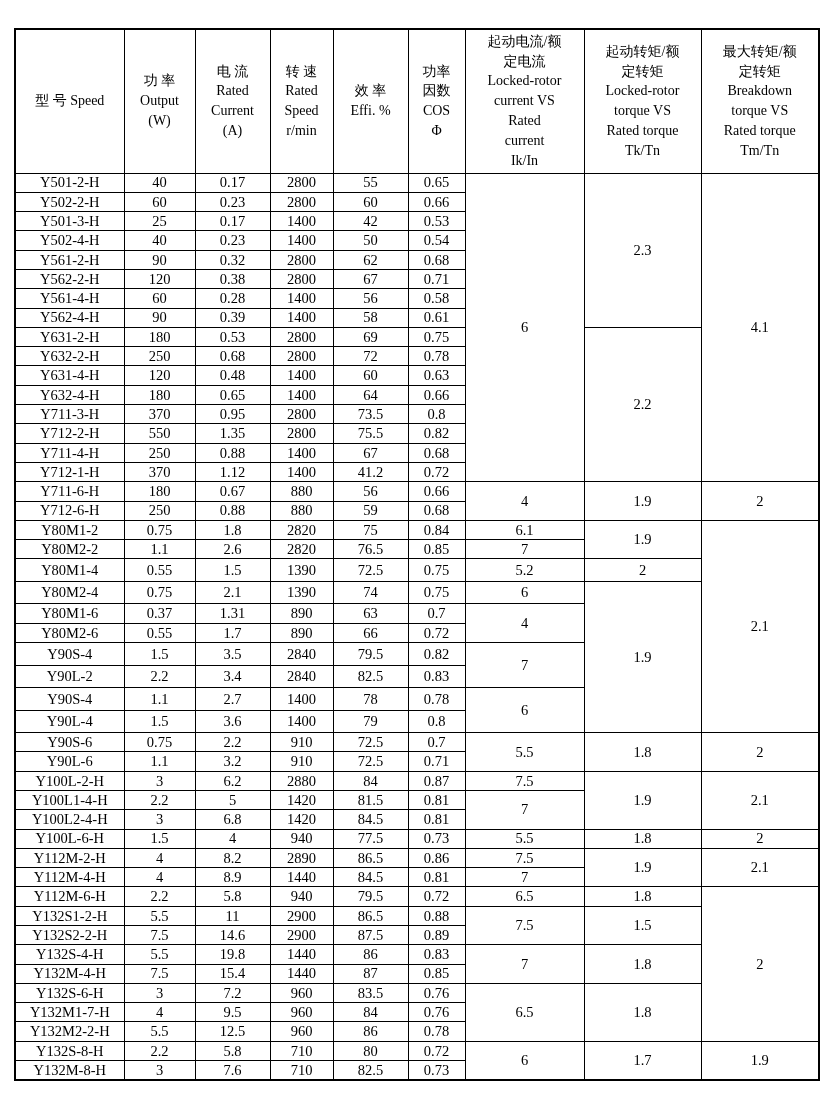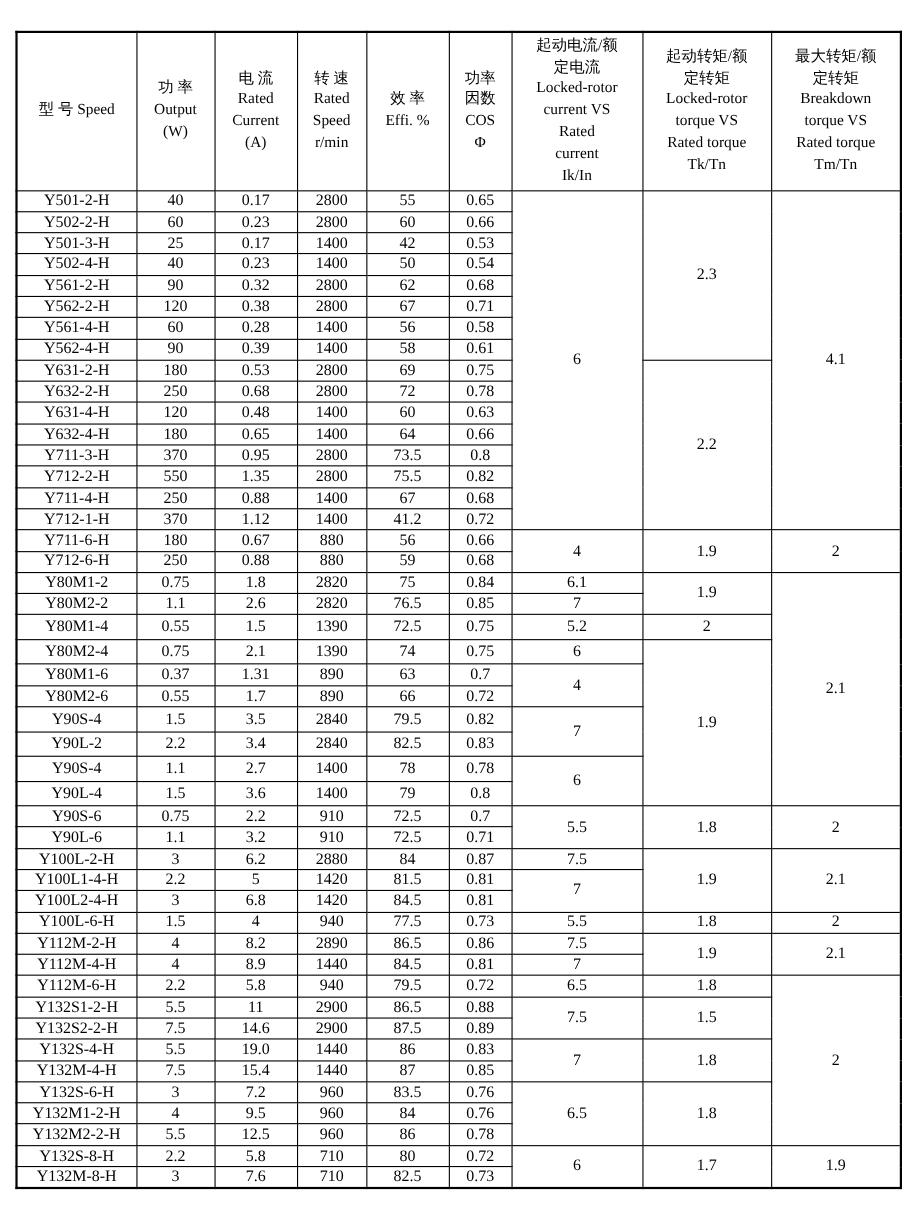--- a/index.html
+++ b/index.html
@@ -453,21 +453,21 @@
           <td class="tb">Y132S2-2-H</td>
           <td class="tb">7.5</td>
           <td class="tb">14.6</td>
           <td class="tb">2900</td>
           <td class="tb">87.5</td>
           <td class="tb">0.89</td>
         </tr>
         <tr>
           <td>Y132S-4-H</td>
           <td>5.5</td>
-          <td>19.0</td>
+          <td>19.8</td>
           <td>1440</td>
           <td>86</td>
           <td>0.83</td>
           <td rowspan="2" class="tb">7</td>
           <td rowspan="2" class="tb">1.8</td>
         </tr>
         <tr>
           <td class="tb">Y132M-4-H</td>
           <td class="tb">7.5</td>
           <td class="tb">15.4</td>
@@ -479,21 +479,21 @@
           <td>Y132S-6-H</td>
           <td>3</td>
           <td>7.2</td>
           <td>960</td>
           <td>83.5</td>
           <td>0.76</td>
           <td rowspan="3" class="tb">6.5</td>
           <td rowspan="3" class="tb">1.8</td>
         </tr>
         <tr>
-          <td>Y132M1-2-H</td>
+          <td>Y132M1-7-H</td>
           <td>4</td>
           <td>9.5</td>
           <td>960</td>
           <td>84</td>
           <td>0.76</td>
         </tr>
         <tr>
           <td class="tb">Y132M2-2-H</td>
           <td class="tb">5.5</td>
           <td class="tb">12.5</td>

